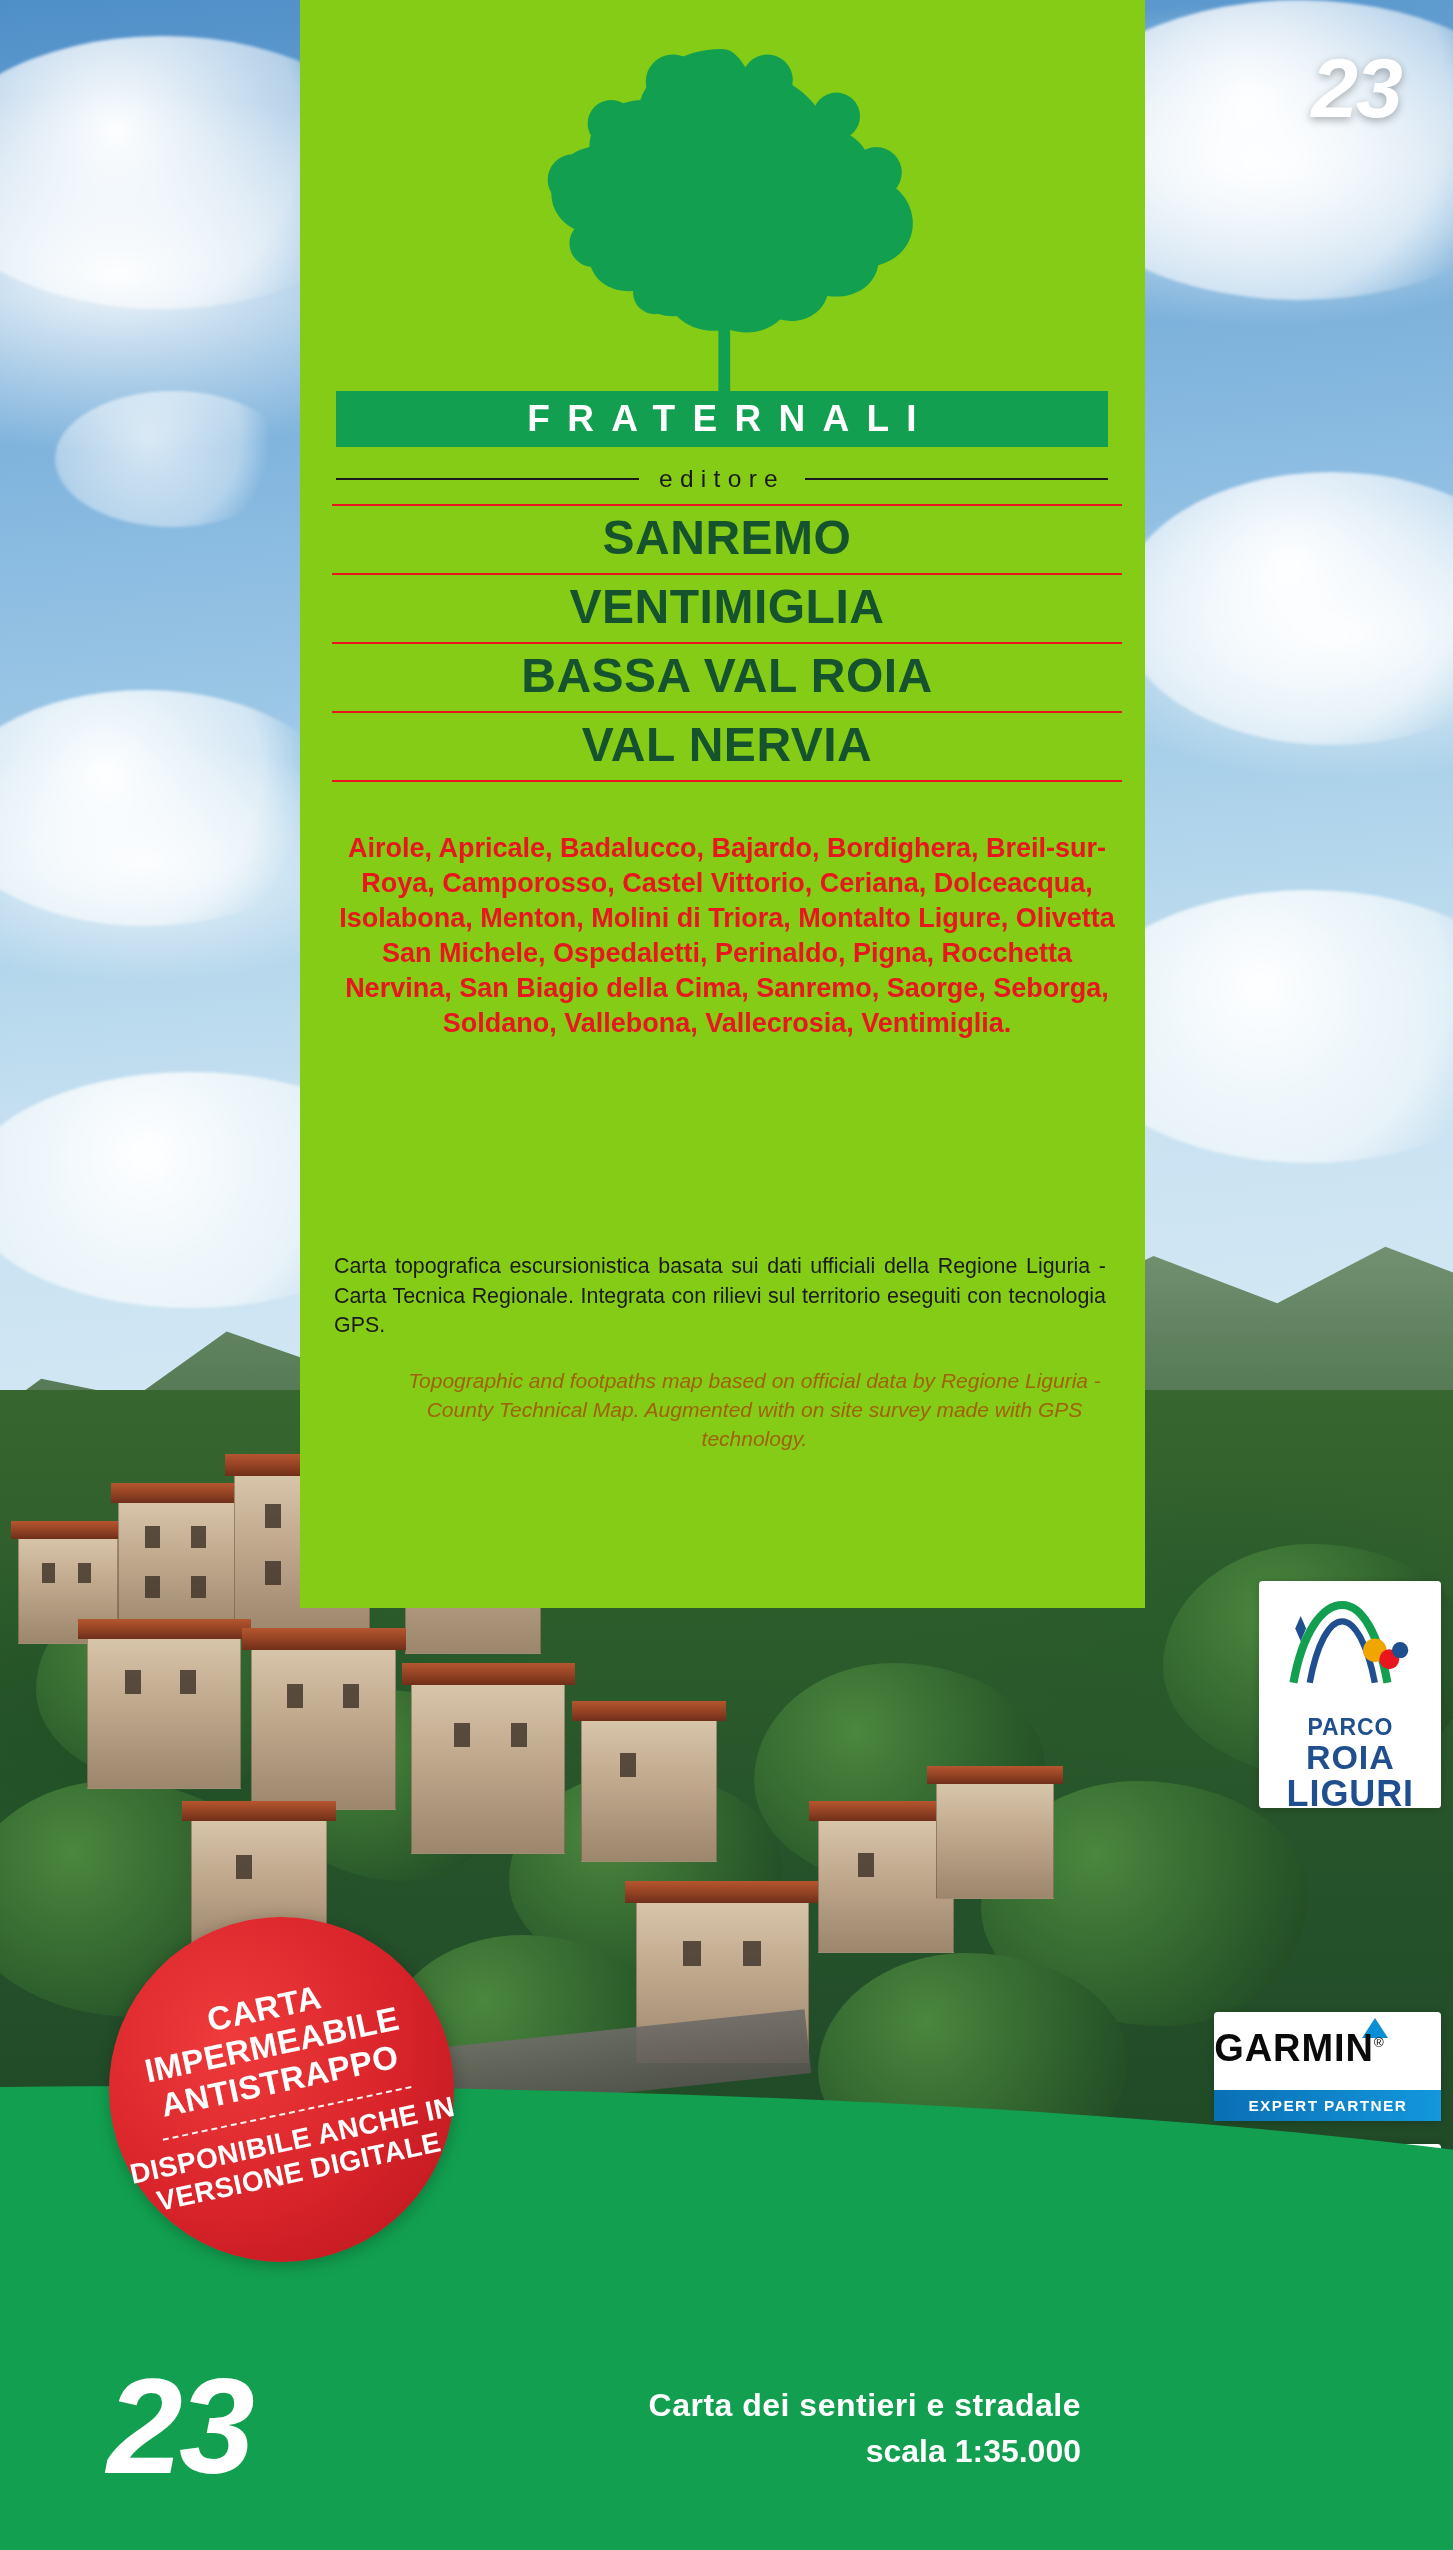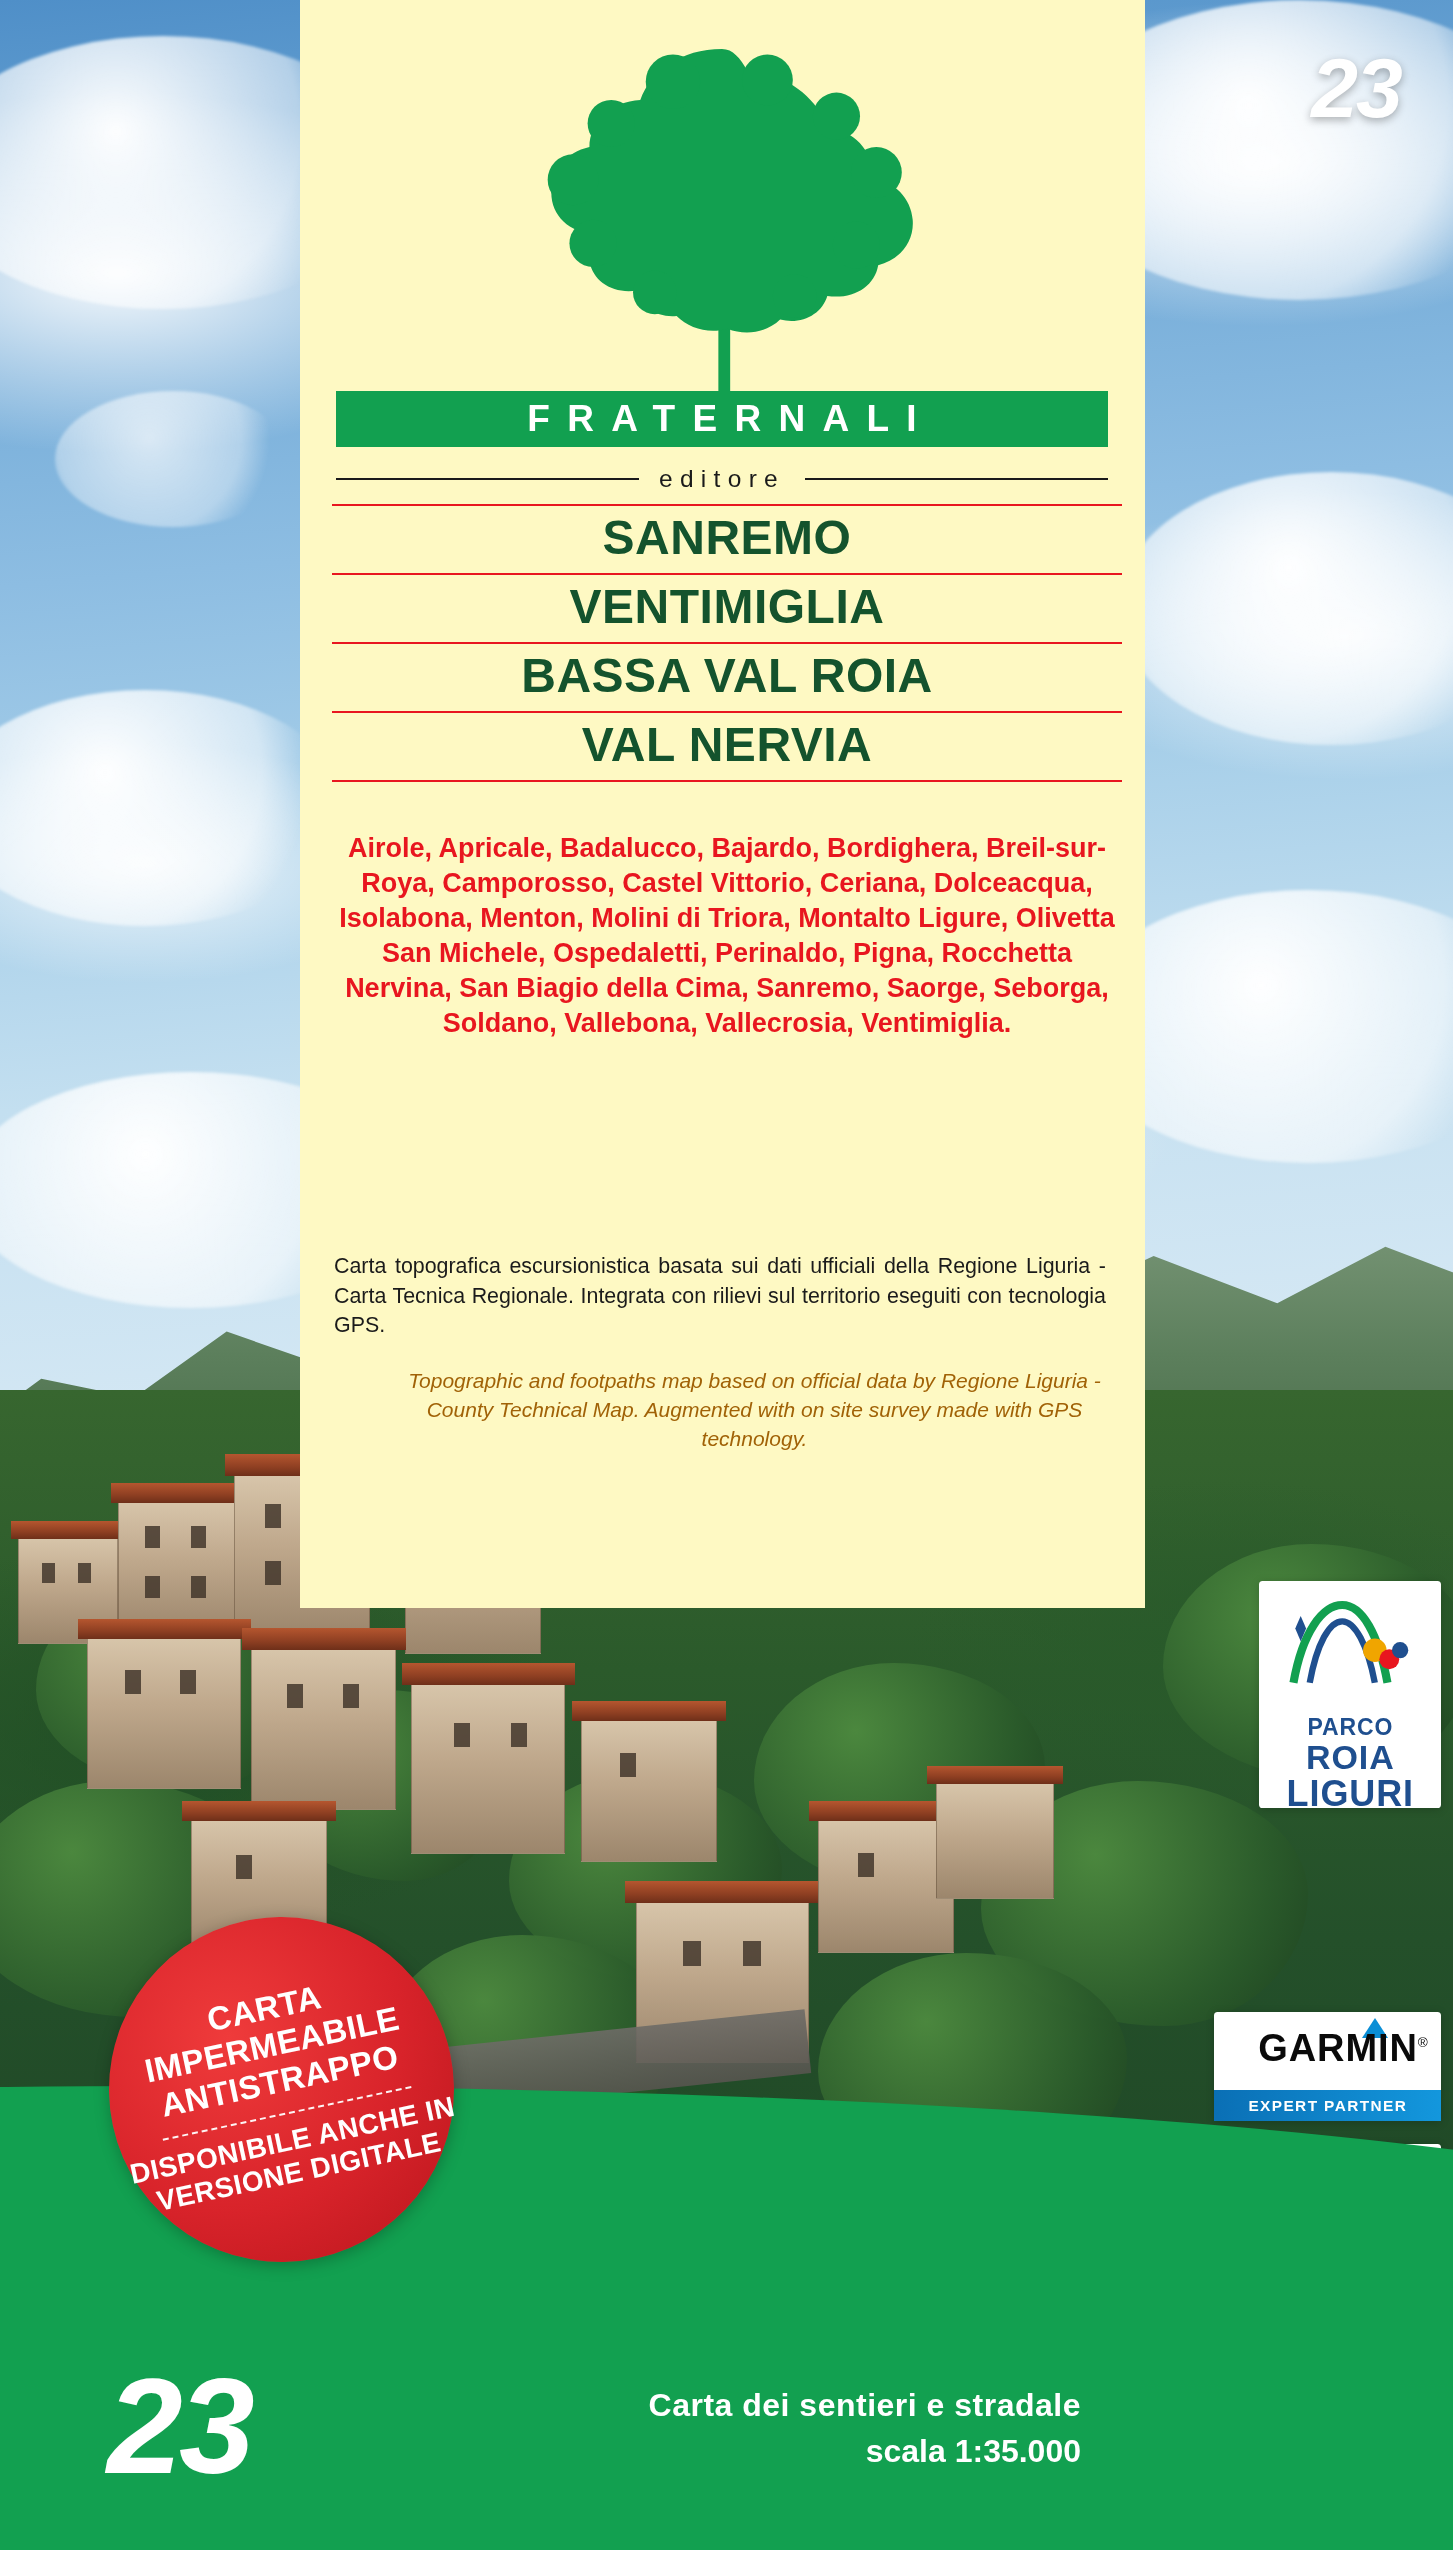--- a/index.html
+++ b/index.html
@@ -103,21 +103,21 @@
   .road {
     position: absolute; left: 391px; top: 2031px; width: 418px; height: 64px;
     background: linear-gradient(180deg, #6d6b66, #57554f);
     transform: rotate(-6deg);
     opacity: .9;
   }
 
   
   .panel {
     position: absolute; left: 300px; top: 0px; width: 845px; height: 1608px;
-    background: #fef9c3;
+    background: #84cc16;
   }
   .panel-inner { position: absolute; left: 0; top: 0; width: 845px; height: 1608px; }
 
   
   .logo-wrap { position: absolute; left: 0; top: 18px; width: 845px; height: 454px; }
   .tree { position: absolute; left: 195px; top: 18px; width: 454px; height: 382px; }
 
   .brandbar {
     position: absolute; left: 36px; top: 391px; width: 772px; height: 56px;
     background: #12a050;
@@ -183,21 +183,21 @@
     position: absolute; left: 0; top: 107px; width: 182px; text-align: center;
     color: #1f4f8f; line-height: 1.04;
   }
   .parco-text .l1 { font-size: 23px; font-weight: bold; letter-spacing: 0.9px; margin-top: 28px; }
   .parco-text .l2 { font-size: 34px; font-weight: bold; letter-spacing: 0.9px; }
   .parco-text .l3 { font-size: 36px; font-weight: bold; letter-spacing: 0.9px; }
 
   .badge-garmin { right: 12.7px; top: 2012px; width: 227px; height: 109px; }
   .garmin-word {
     position: absolute; left: 0; top: 14.5px; width: 192px; text-align: left;
-    font-size: 38px; font-weight: bold; color: #0a0a0a; letter-spacing: 0.9px; padding-left: 44px;
+    font-size: 38px; font-weight: bold; color: #0a0a0a; letter-spacing: 0.9px;
   }
   .garmin-word sup { font-size: 13.6px; vertical-align: super; font-weight: normal; }
   .garmin-tri {
     position: absolute; left: 148px; top: 5.5px; width: 0; height: 0;
     border-left: 13.6px solid transparent; border-right: 13.6px solid transparent;
     border-bottom: 20px solid #0a8ed6;
   }
   .garmin-strip {
     position: absolute; left: 0; bottom: 0; width: 227px; height: 31px;
     background: linear-gradient(90deg, #0a6fb5 0%, #1397dd 100%);

